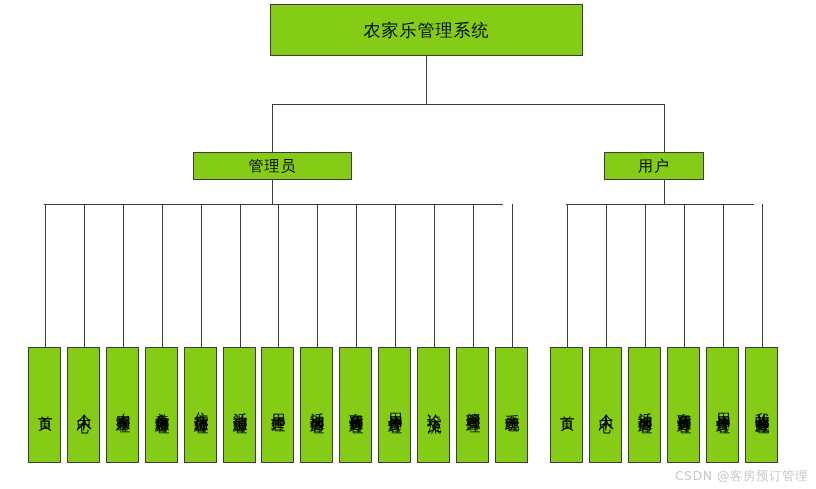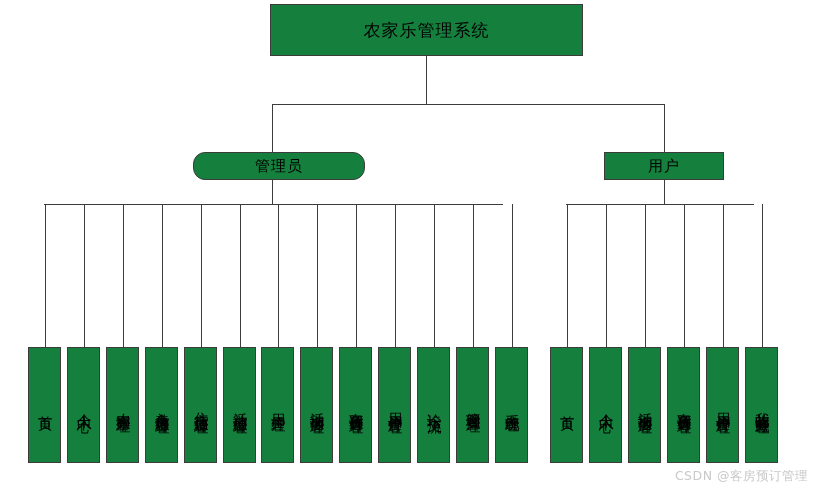--- a/index.html
+++ b/index.html
@@ -17,21 +17,21 @@
     height: 489px;
     background: #ffffff;
     overflow: hidden;
   }
 
   
   .node {
     position: absolute;
     box-sizing: border-box;
     border: 1px solid #3c3c3c;
-    background: #15803d;
+    background: #84cc16;
     display: flex;
     align-items: center;
     justify-content: center;
     color: #000000;
     z-index: 3;
   }
   .node-root {
     font-size: 17px;
     letter-spacing: 1px;
   }
@@ -83,25 +83,25 @@
   </div>
 
   <div class="line vline" style="left:426px; top:56px; height:48px;"></div>
 
   <div class="line hline" style="left:272px; top:104px; width:392px;"></div>
 
   <div class="line vline" style="left:272px; top:104px; height:48px;"></div>
 
   <div class="line vline" style="left:664px; top:104px; height:48px;"></div>
 
-  <div class="node node-mid" style="left:193px; top:152px; width:172px; height:28px;border-radius:12px;">
+  <div class="node node-mid" style="left:193px; top:152px; width:159px; height:28px;">
     <span>管理员</span>
   </div>
 
-  <div class="node node-mid" style="left:604px; top:152px; width:120px; height:28px;">
+  <div class="node node-mid" style="left:604px; top:152px; width:100px; height:28px;">
     <span>用户</span>
   </div>
 
   <div class="line vline" style="left:272px; top:180px; height:24px;"></div>
   <div class="line hline" style="left:44px; top:204px; width:459px;"></div>
 
   <div class="line vline" style="left:664px; top:180px; height:24px;"></div>
   <div class="line hline" style="left:566px; top:204px; width:188px;"></div>
 
   <div id="leaf-layer">

